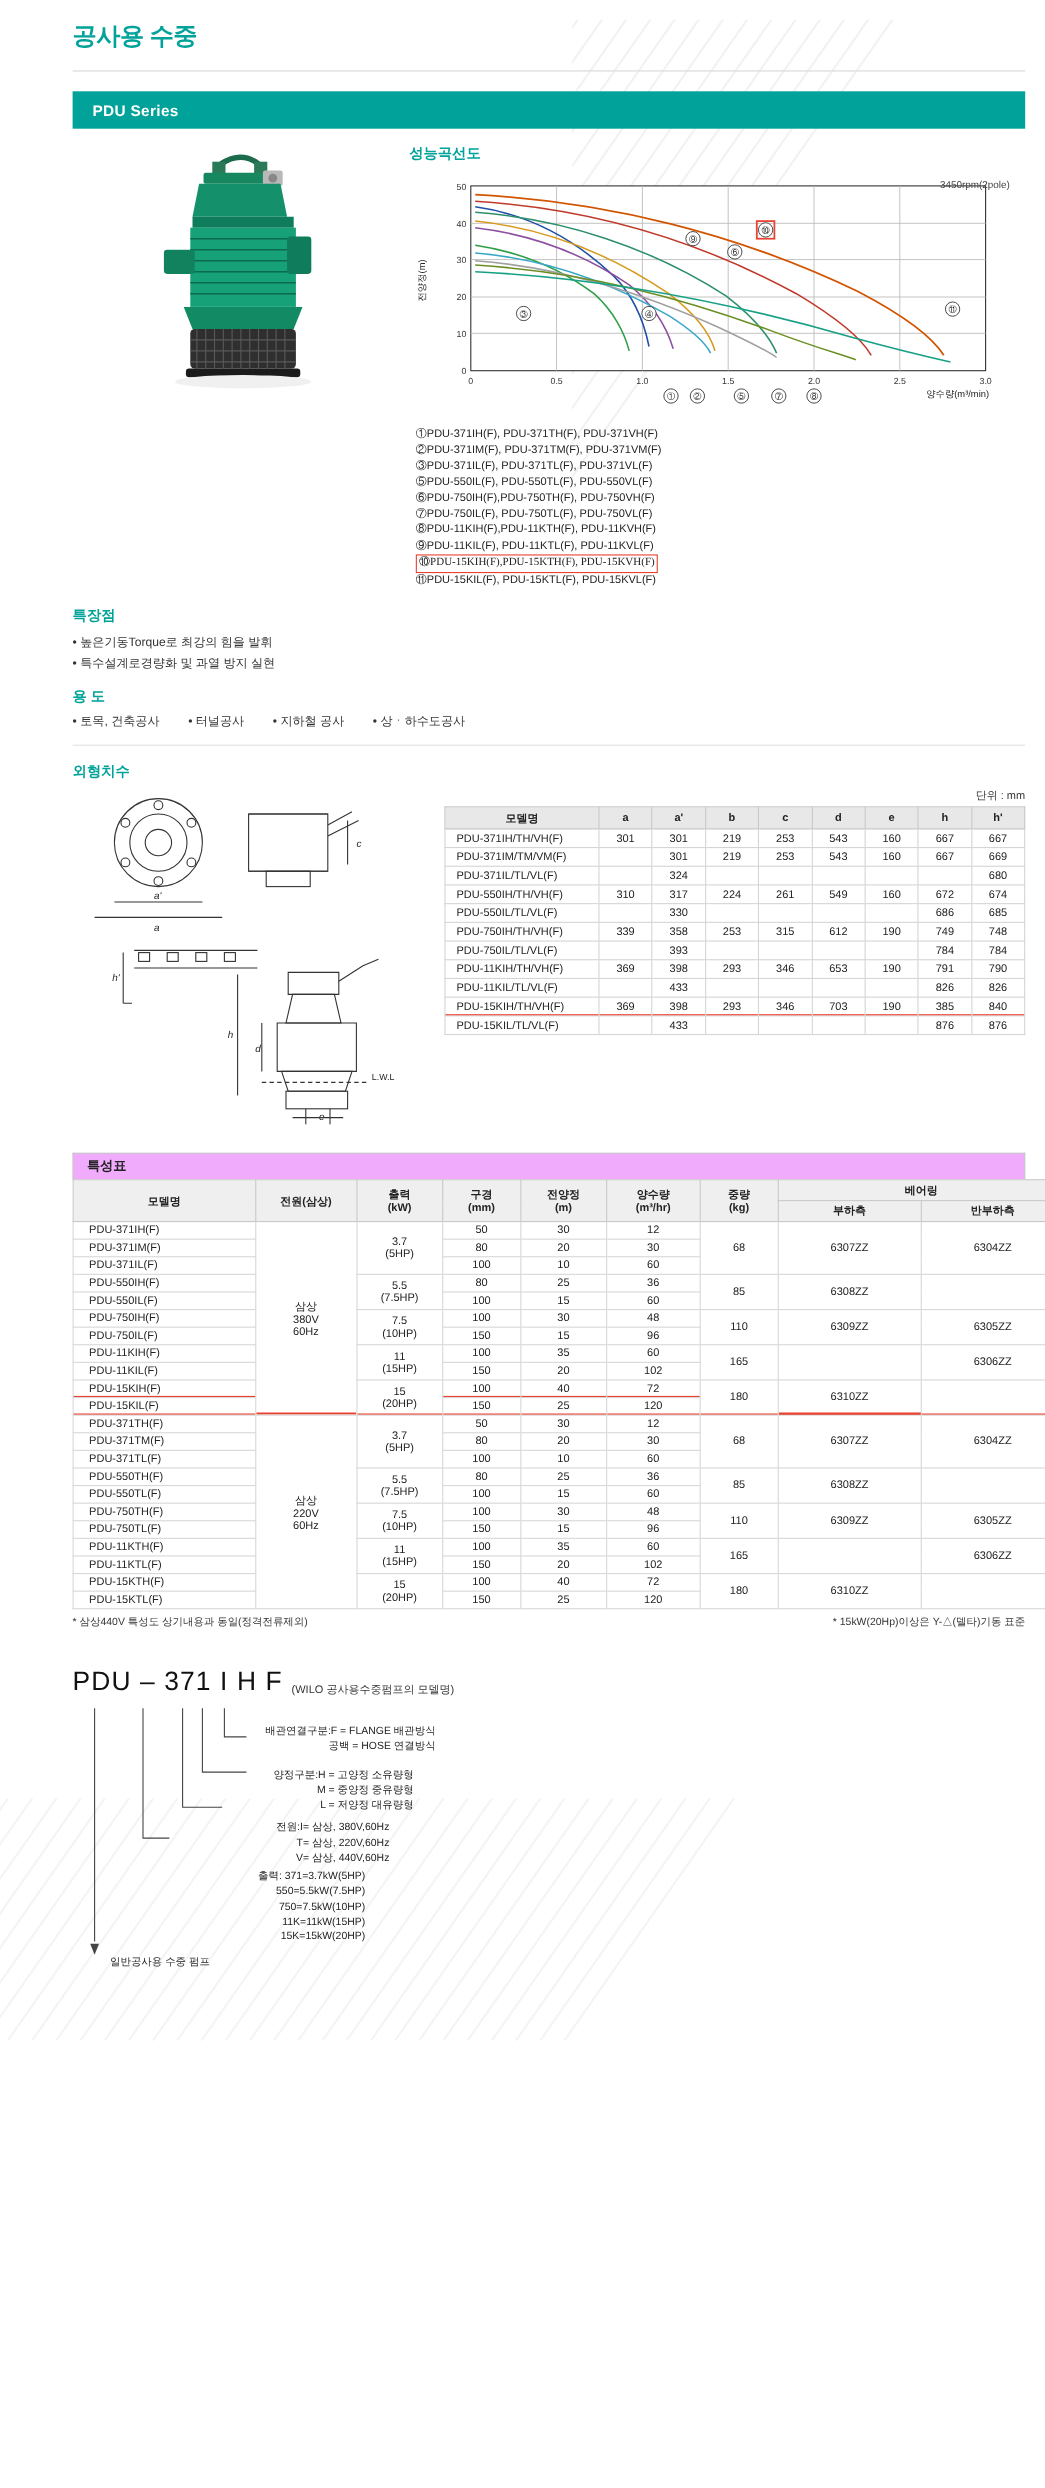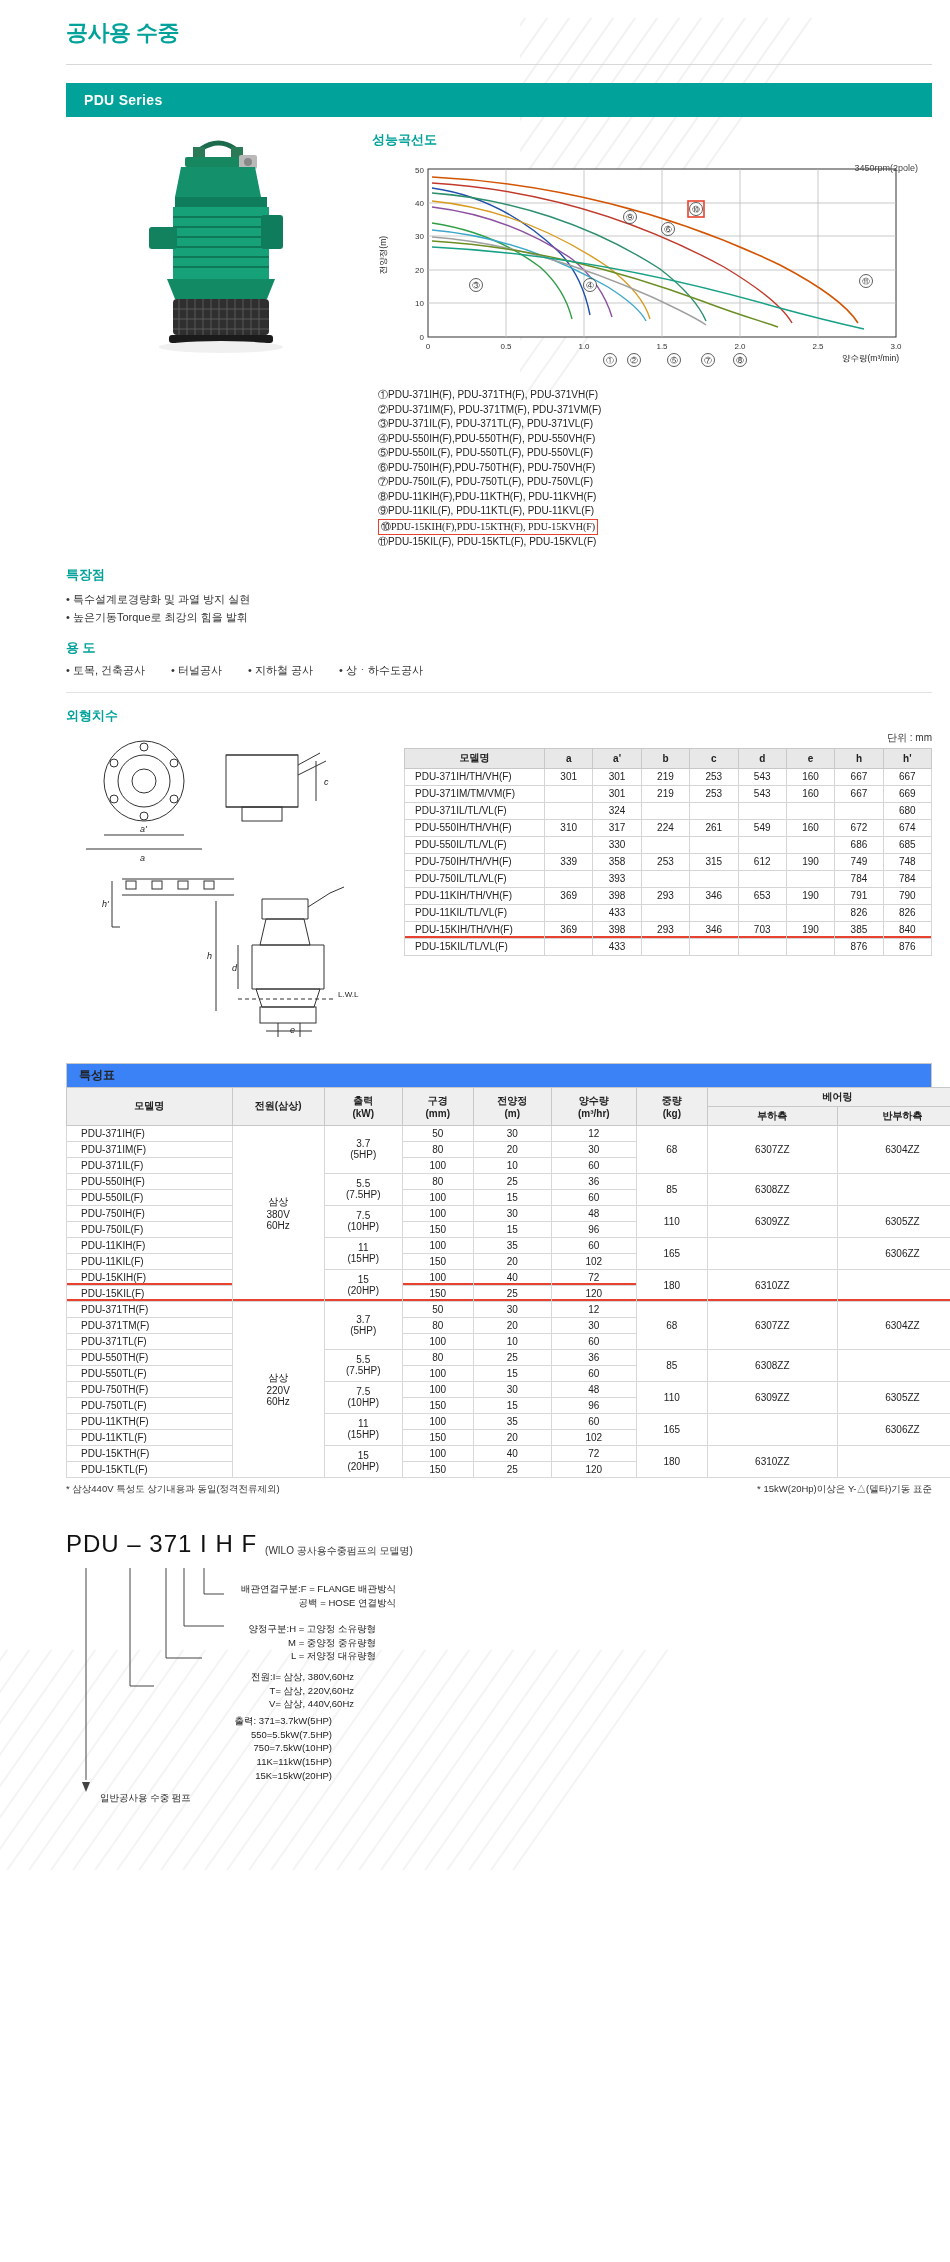--- a/index.html
+++ b/index.html
@@ -82,21 +82,21 @@
   }
   .dimtab td { border: 1px solid #d5d5d5; height: 17px; text-align: center; color: #222; }
   .dimtab td.name { text-align: left; padding-left: 10px; }
   .rowhl td { position: relative; }
   .rowhl td:after {
     content: ""; position: absolute; left: 0; right: 0; bottom: 0; height: 1.6px; background: #e8412f;
   }
 
   
   .spec-title {
-    margin: 22px 18px 0 18px; background: #3b82f6; height: 24px;
+    margin: 22px 18px 0 18px; background: #f0abfc; height: 24px;
     display: flex; align-items: center; padding-left: 12px;
     font-size: 12px; font-weight: bold; color: #222; border: 1px solid #c8c8c8; border-bottom: none;
   }
   .spectab { margin: 0 18px; font-size: 10px; }
   .spectab th {
     background: #efefef; border: 1px solid #c8c8c8; height: 18px; font-weight: bold; color: #222; padding: 2px;
   }
   .spectab td { border: 1px solid #d8d8d8; height: 16px; text-align: center; color: #222; }
   .spectab td.model { text-align: left; padding-left: 14px; }
   .foot-notes { margin: 5px 18px 0 18px; font-size: 9.5px; display: flex; justify-content: space-between; color: #333; }
@@ -319,37 +319,36 @@
                 <text x="494" y="129">⑪</text>
             </g>
           </svg>
           <div class="curve-note">3450rpm(2pole)</div>
         </div>
 
         <div class="legend" id="legend">
             <div>①PDU-371IH(F),  PDU-371TH(F),  PDU-371VH(F)</div>
             <div>②PDU-371IM(F), PDU-371TM(F), PDU-371VM(F)</div>
             <div>③PDU-371IL(F), PDU-371TL(F),  PDU-371VL(F)</div>
-            <div>④PDU-550IH(F),PDU-550TH(F),  PDU-550VH(F)</div>
             <div>⑤PDU-550IL(F), PDU-550TL(F),  PDU-550VL(F)</div>
             <div>⑥PDU-750IH(F),PDU-750TH(F),  PDU-750VH(F)</div>
             <div>⑦PDU-750IL(F),  PDU-750TL(F),  PDU-750VL(F)</div>
             <div>⑧PDU-11KIH(F),PDU-11KTH(F),  PDU-11KVH(F)</div>
             <div>⑨PDU-11KIL(F), PDU-11KTL(F), PDU-11KVL(F)</div>
             <div><span class="hl">⑩PDU-15KIH(F),PDU-15KTH(F),  PDU-15KVH(F)</span></div>
             <div>⑪PDU-15KIL(F), PDU-15KTL(F),  PDU-15KVL(F)</div>
           </div>
       </div>
     </div>
 
     <div class="feat">
       <h3>특장점</h3>
       <ul id="featlist">
+          <li>높은기동Torque로 최강의 힘을 발휘</li>
           <li>특수설계로경량화 및 과열 방지 실현</li>
-          <li>높은기동Torque로 최강의 힘을 발휘</li>
         </ul>
       <h3 style="margin-top:12px">용 도</h3>
       <div class="use-row" id="uselist">
           <span>토목, 건축공사</span>
           <span>터널공사</span>
           <span>지하철 공사</span>
           <span>상ㆍ하수도공사</span>
         </div>
       <div class="feat-rule"></div>
     </div>

